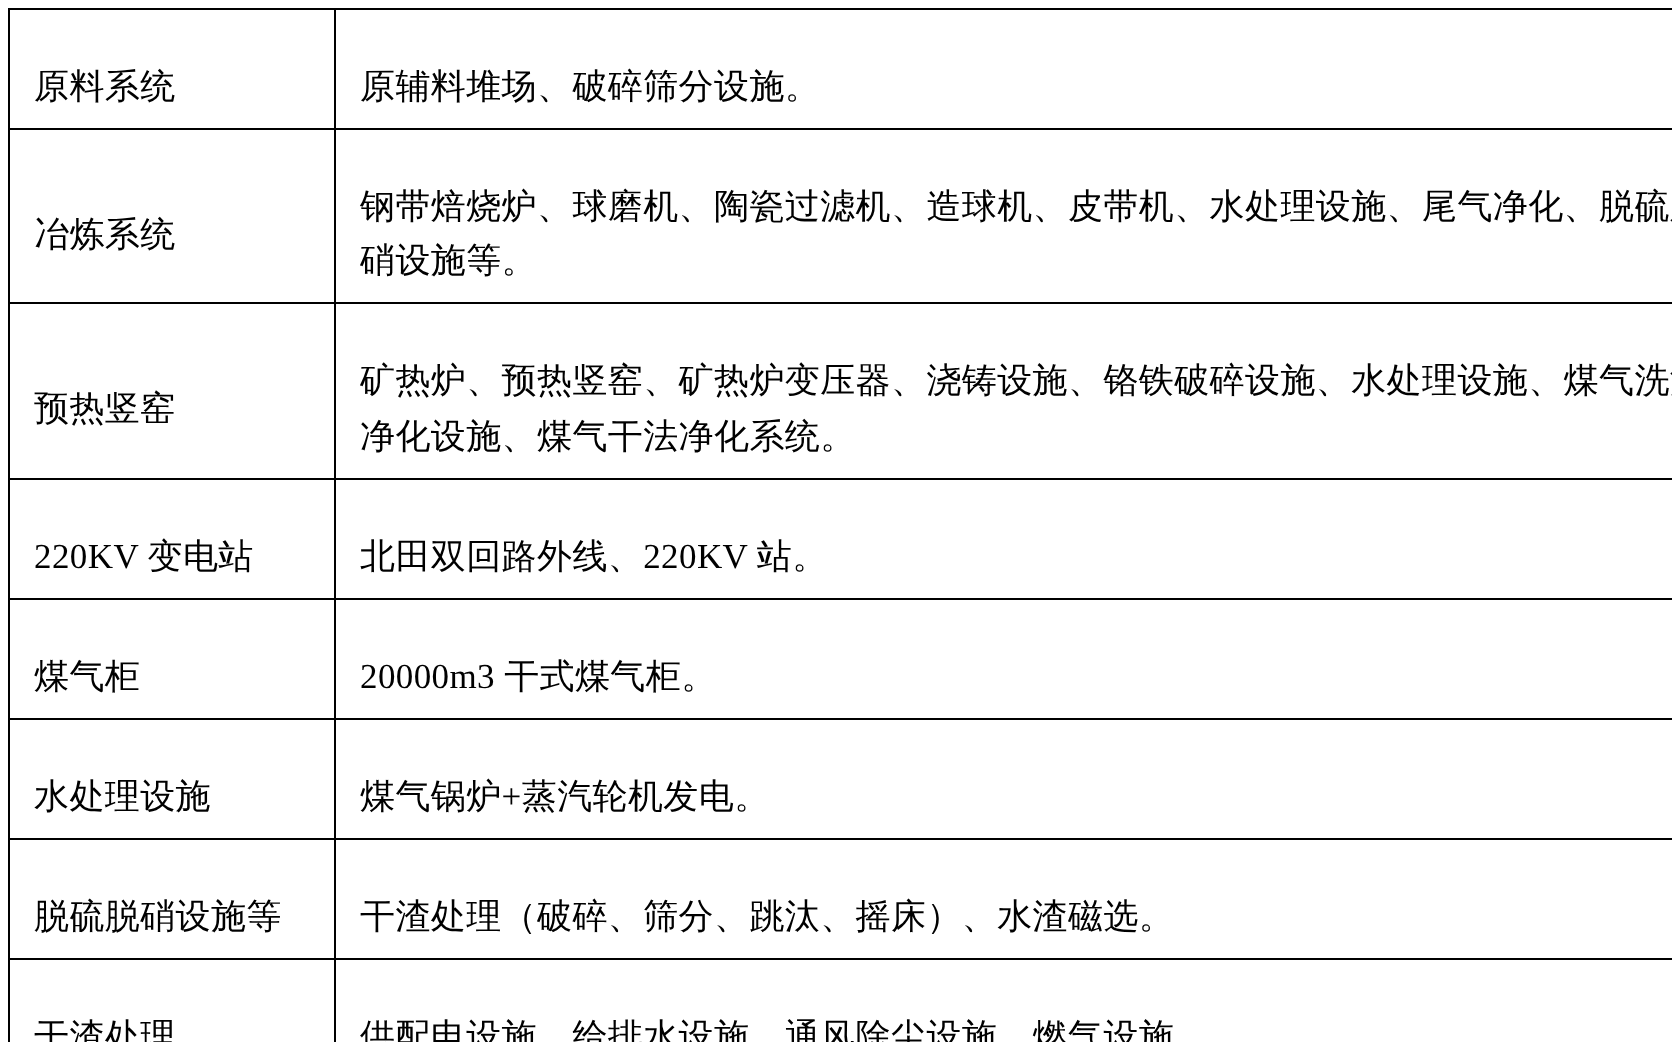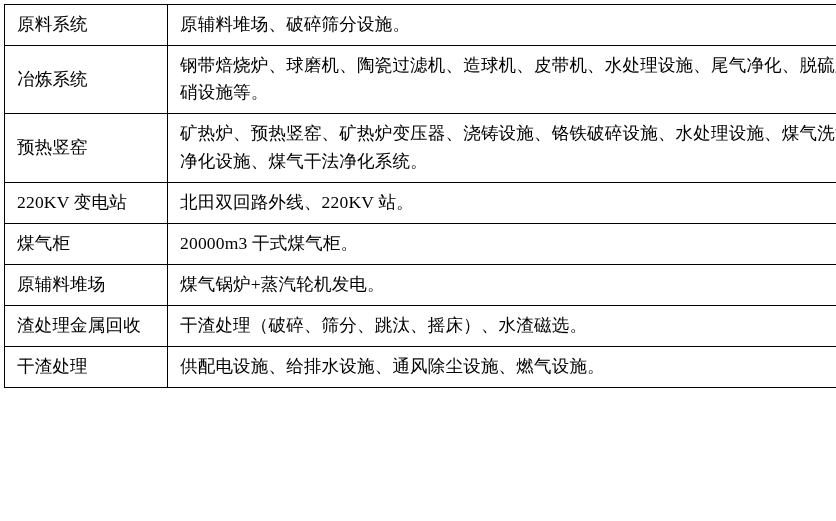--- a/index.html
+++ b/index.html
@@ -24,21 +24,21 @@
     border-collapse: collapse;
     width: 829px;
     margin: 4px 0 0 4px;
     table-layout: fixed;
   }
   table.spec-table td {
     border: 1px solid #000000;
     vertical-align: middle;
     font-size: 17.5px;
     line-height: 1.55;
-    padding: 6px 10px 7px 12px;
+    padding: 25px 10px 7px 12px;
     letter-spacing: 0.2px;
   }
   td.col-label {
     width: 140px;
     word-break: break-word;
   }
   td.col-desc {
     width: 689px;
   }
   .cell-text {
@@ -87,29 +87,29 @@
       <tr>
         <td class="col-label">
             <span class="cell-text">煤气柜</span>
           </td>
         <td class="col-desc">
             <span class="cell-text">20000m3 干式煤气柜。</span>
           </td>
       </tr>
       <tr>
         <td class="col-label">
-            <span class="cell-text">原辅料堆场</span>
+            <span class="cell-text">水处理设施</span>
           </td>
         <td class="col-desc">
             <span class="cell-text">煤气锅炉+蒸汽轮机发电。</span>
           </td>
       </tr>
       <tr>
         <td class="col-label">
-            <span class="cell-text">渣处理金属回收</span>
+            <span class="cell-text">脱硫脱硝设施等</span>
           </td>
         <td class="col-desc">
             <span class="cell-text">干渣处理（破碎、筛分、跳汰、摇床）、水渣磁选。</span>
           </td>
       </tr>
       <tr>
         <td class="col-label">
             <span class="cell-text">干渣处理</span>
           </td>
         <td class="col-desc">

